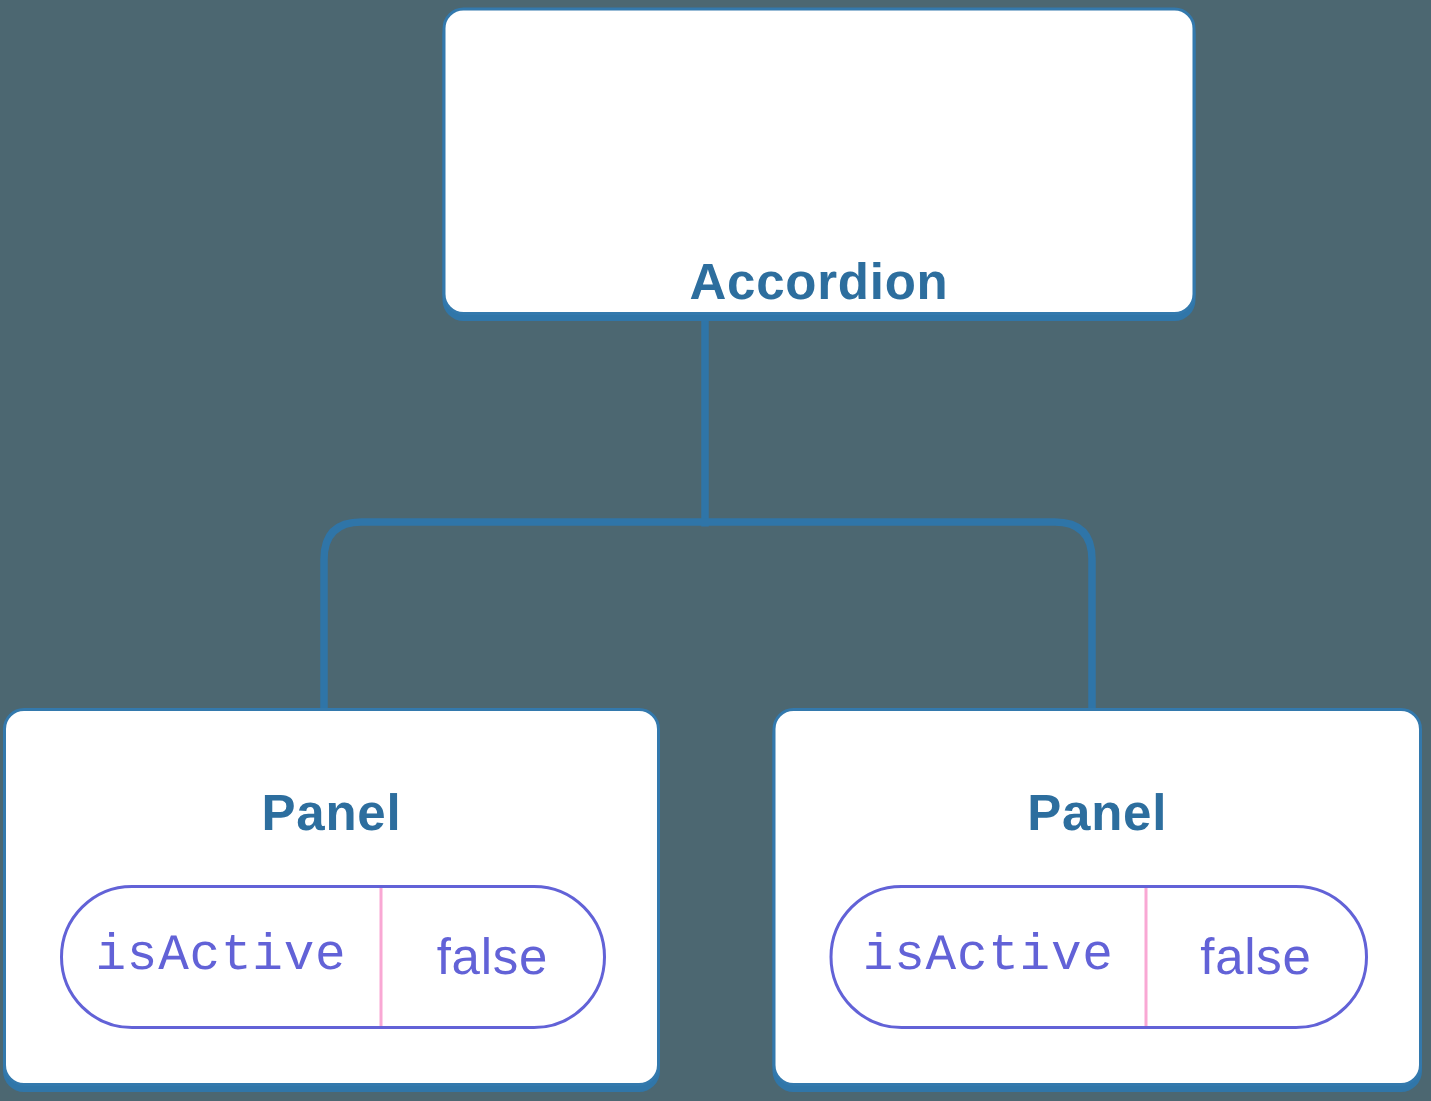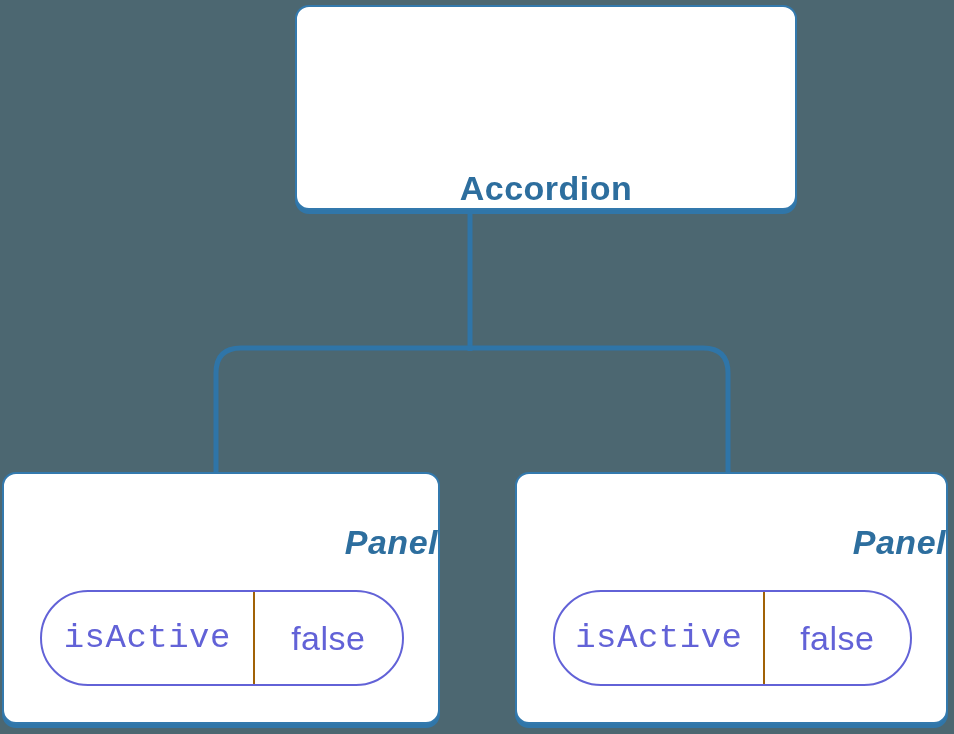--- a/index.html
+++ b/index.html
@@ -30,37 +30,37 @@
     color: #2D6E9E;
     font-size: 34px;
     font-weight: 700;
     letter-spacing: 0.5px;
   }
   .panel-node { top: 472px; width: 438px; height: 252px; }
   .panel-left  { left: 2px; }
   .panel-right { left: 515px; width: 433px; }
   .panel-node .node-label {
     position: absolute; top: 46px; left: 0; right: 0;
-    text-align: right; line-height: 44px; font-style: italic;
+    text-align: center; line-height: 44px;
   }
   .prop-pill {
     position: absolute; left: 36px; right: 34px; top: 116px; height: 96px;
     border: 2px solid #6262D7;
     border-radius: 48px;
     display: flex;
     overflow: hidden;
   }
   .prop-name {
     width: 58.5%;
     display: flex; align-items: center; justify-content: center;
     color: #6262D7; font-size: 34px; letter-spacing: 0.5px; font-family: Liberation Mono, monospace;
   }
   .prop-value {
     flex: 1;
-    border-left: 2px solid #a16207;
+    border-left: 2px solid #f9a8d4;
     display: flex; align-items: center; justify-content: center;
     color: #6262D7; font-size: 34px; letter-spacing: 0.5px;
   }
 </style>
 </head>
 <body>
 
 <div class="stage">
 
   <svg class="connectors" width="954" height="734" viewBox="0 0 954 734">

